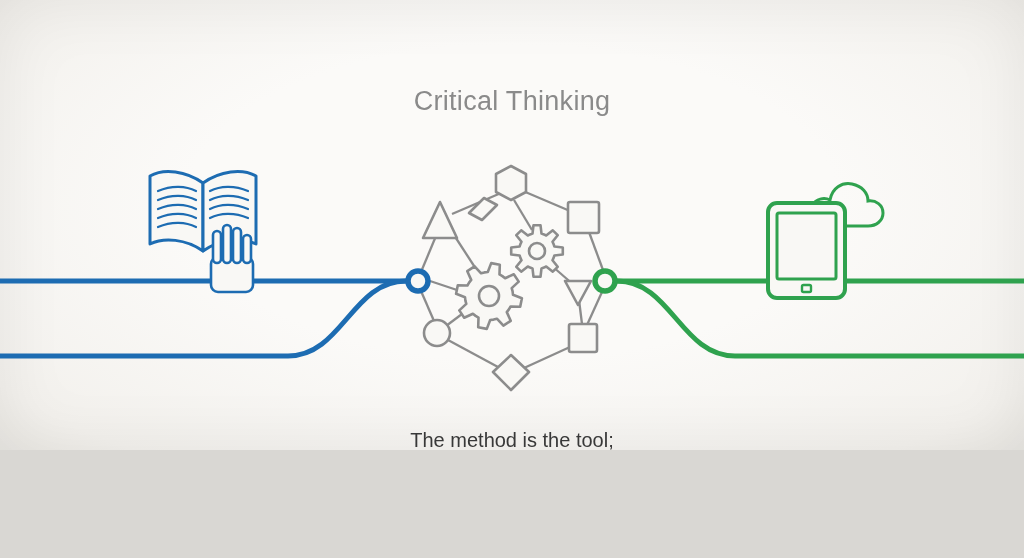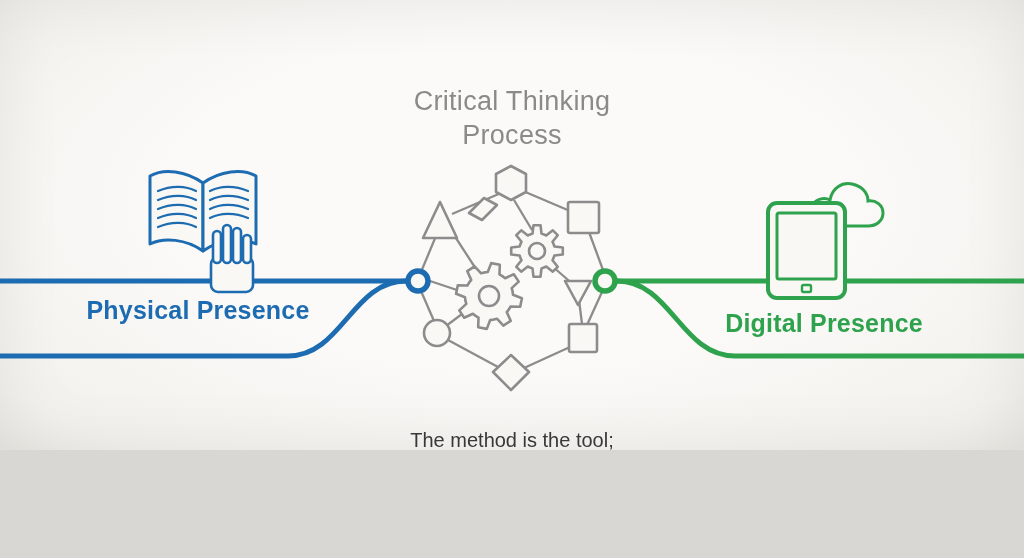--- a/index.html
+++ b/index.html
@@ -122,23 +122,20 @@
     </g>
     <g>
       <rect class="g-outline" x="768" y="203" width="77" height="95" rx="9"></rect>
       <rect class="g-thin" x="777" y="213" width="59" height="66" rx="2"></rect>
       <rect class="g-thin" x="802" y="285" width="9" height="7" rx="1.5" style="stroke-width:2.4"></rect>
     </g>
   </svg>
 
   <div class="title">
     <div>Critical Thinking</div>
-    <div>Process</div>
   </div>
 
-  <div class="label blue">Physical Presence</div>
-  <div class="label green">Digital Presence</div>
 
   <div class="caption">
     <div>The method is the tool;</div>
   </div>
 
 </div>
 
 </body></html>

